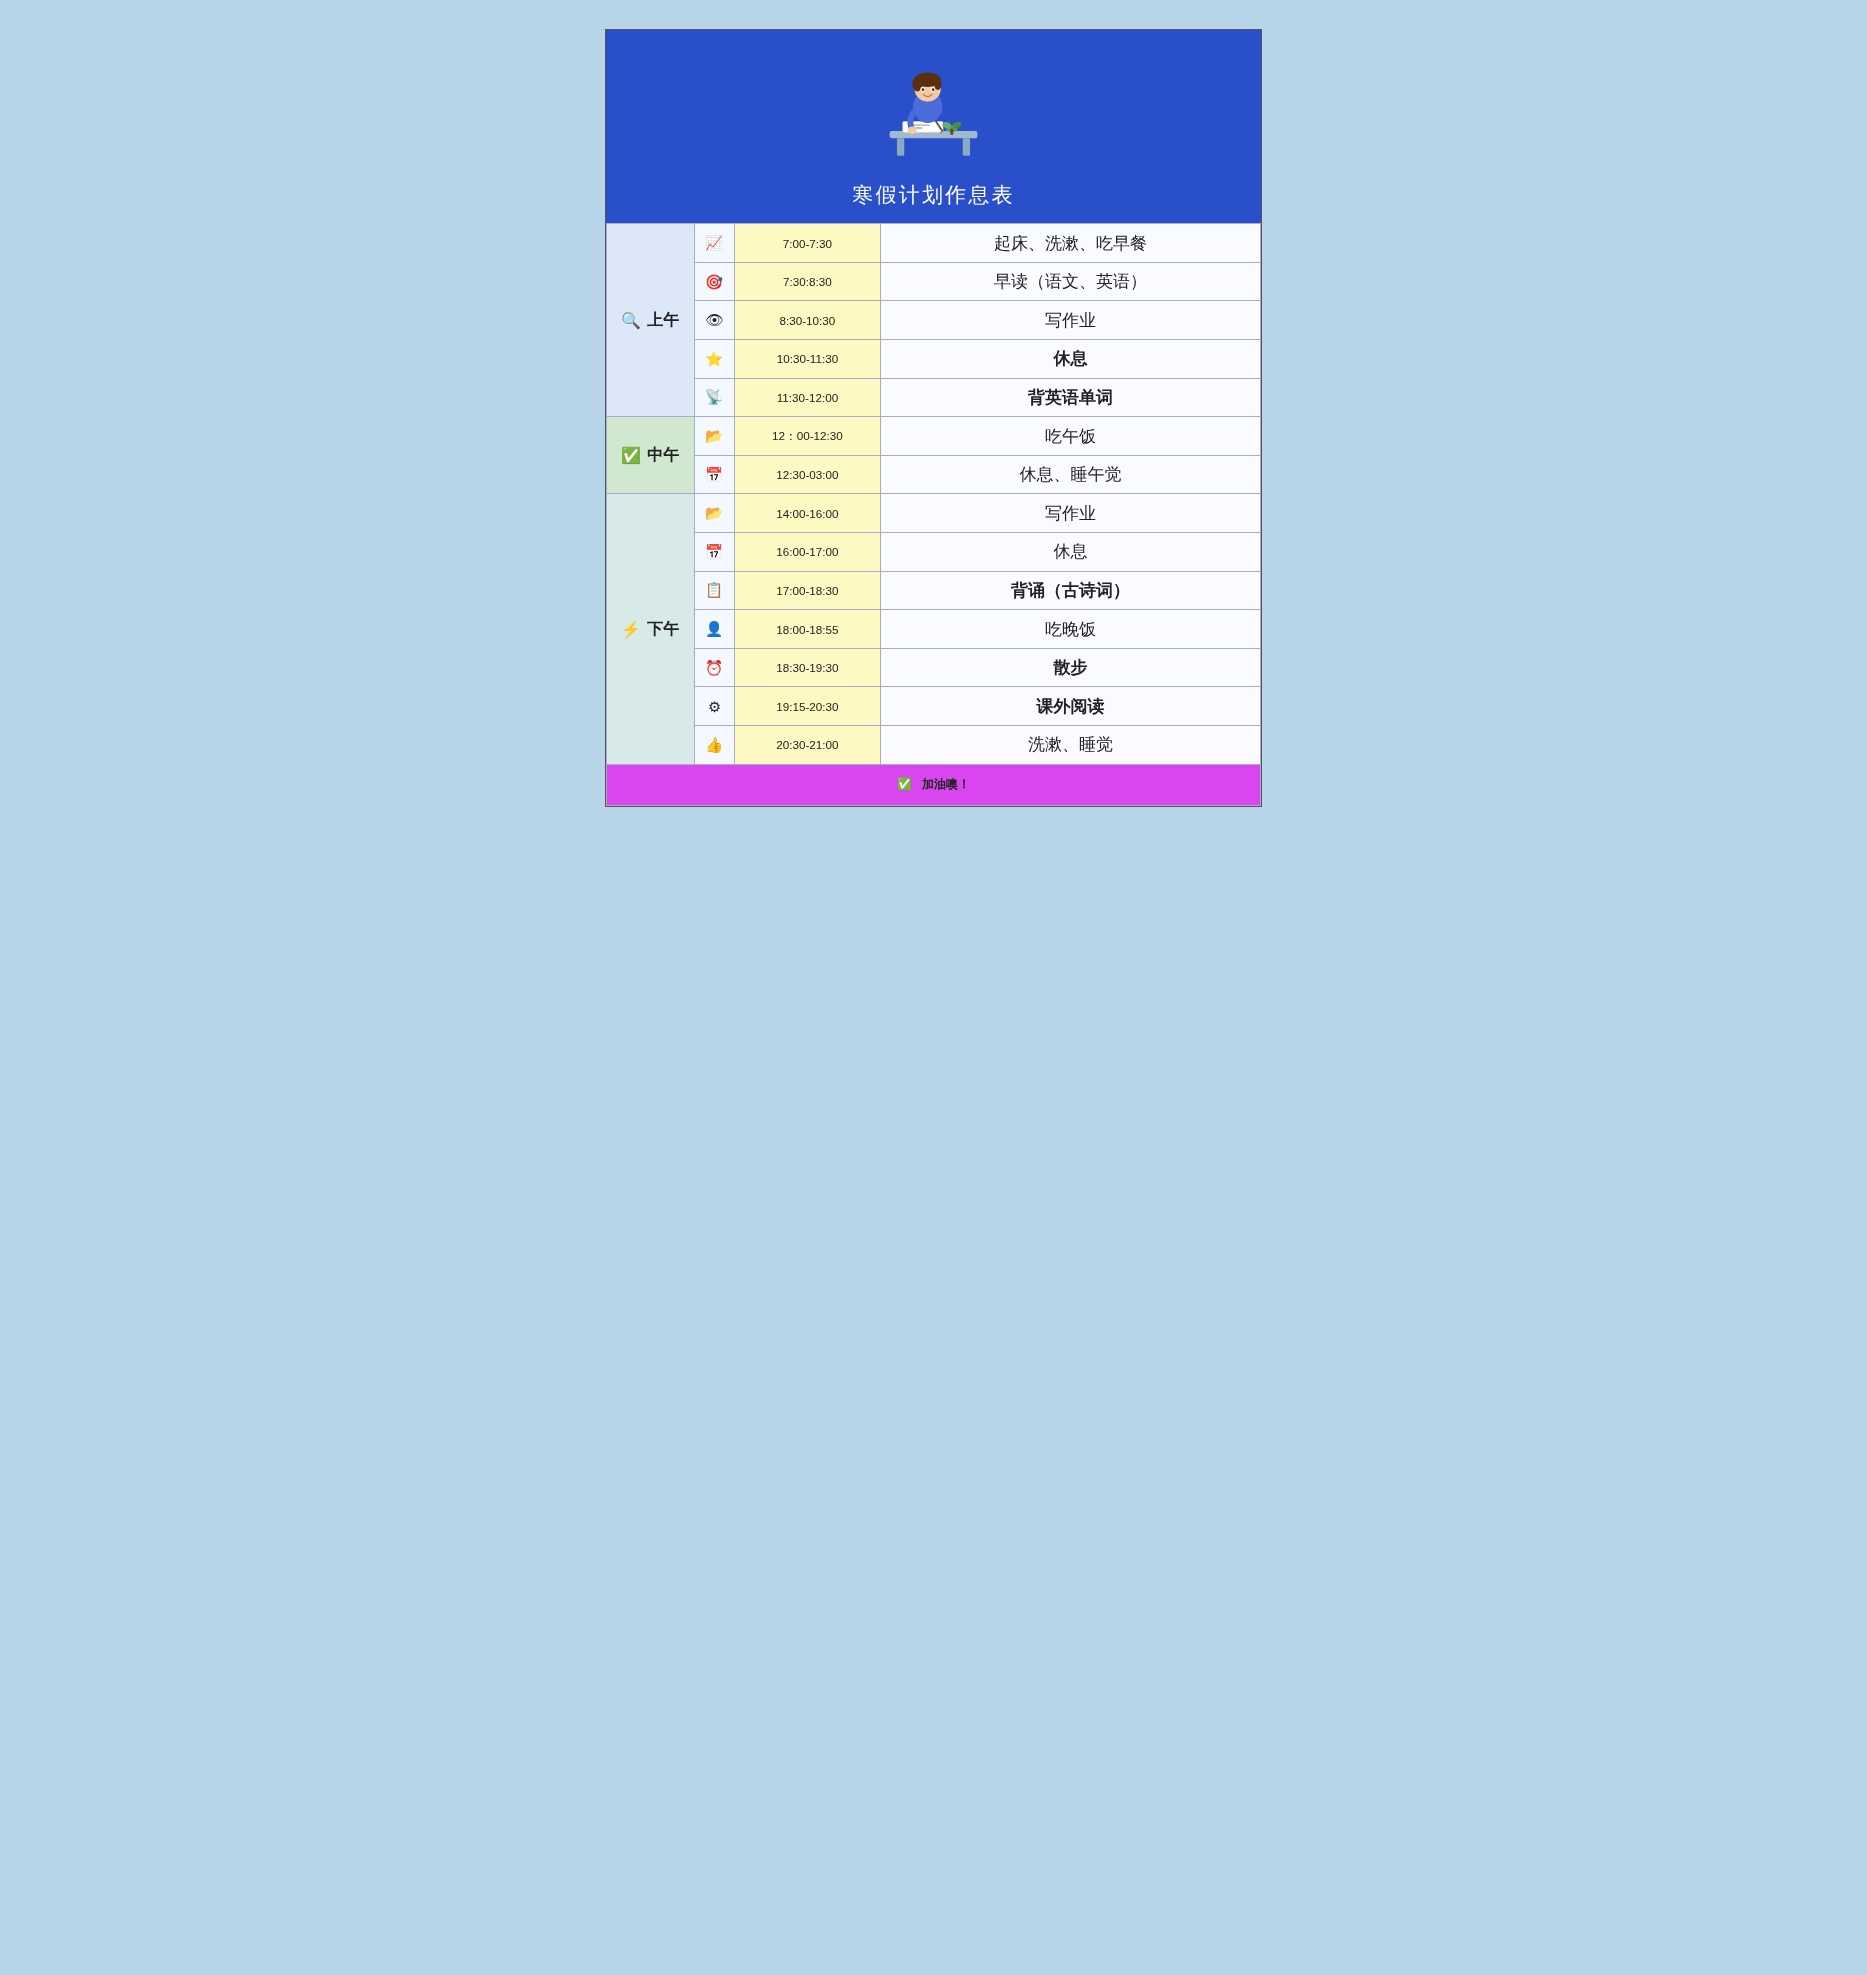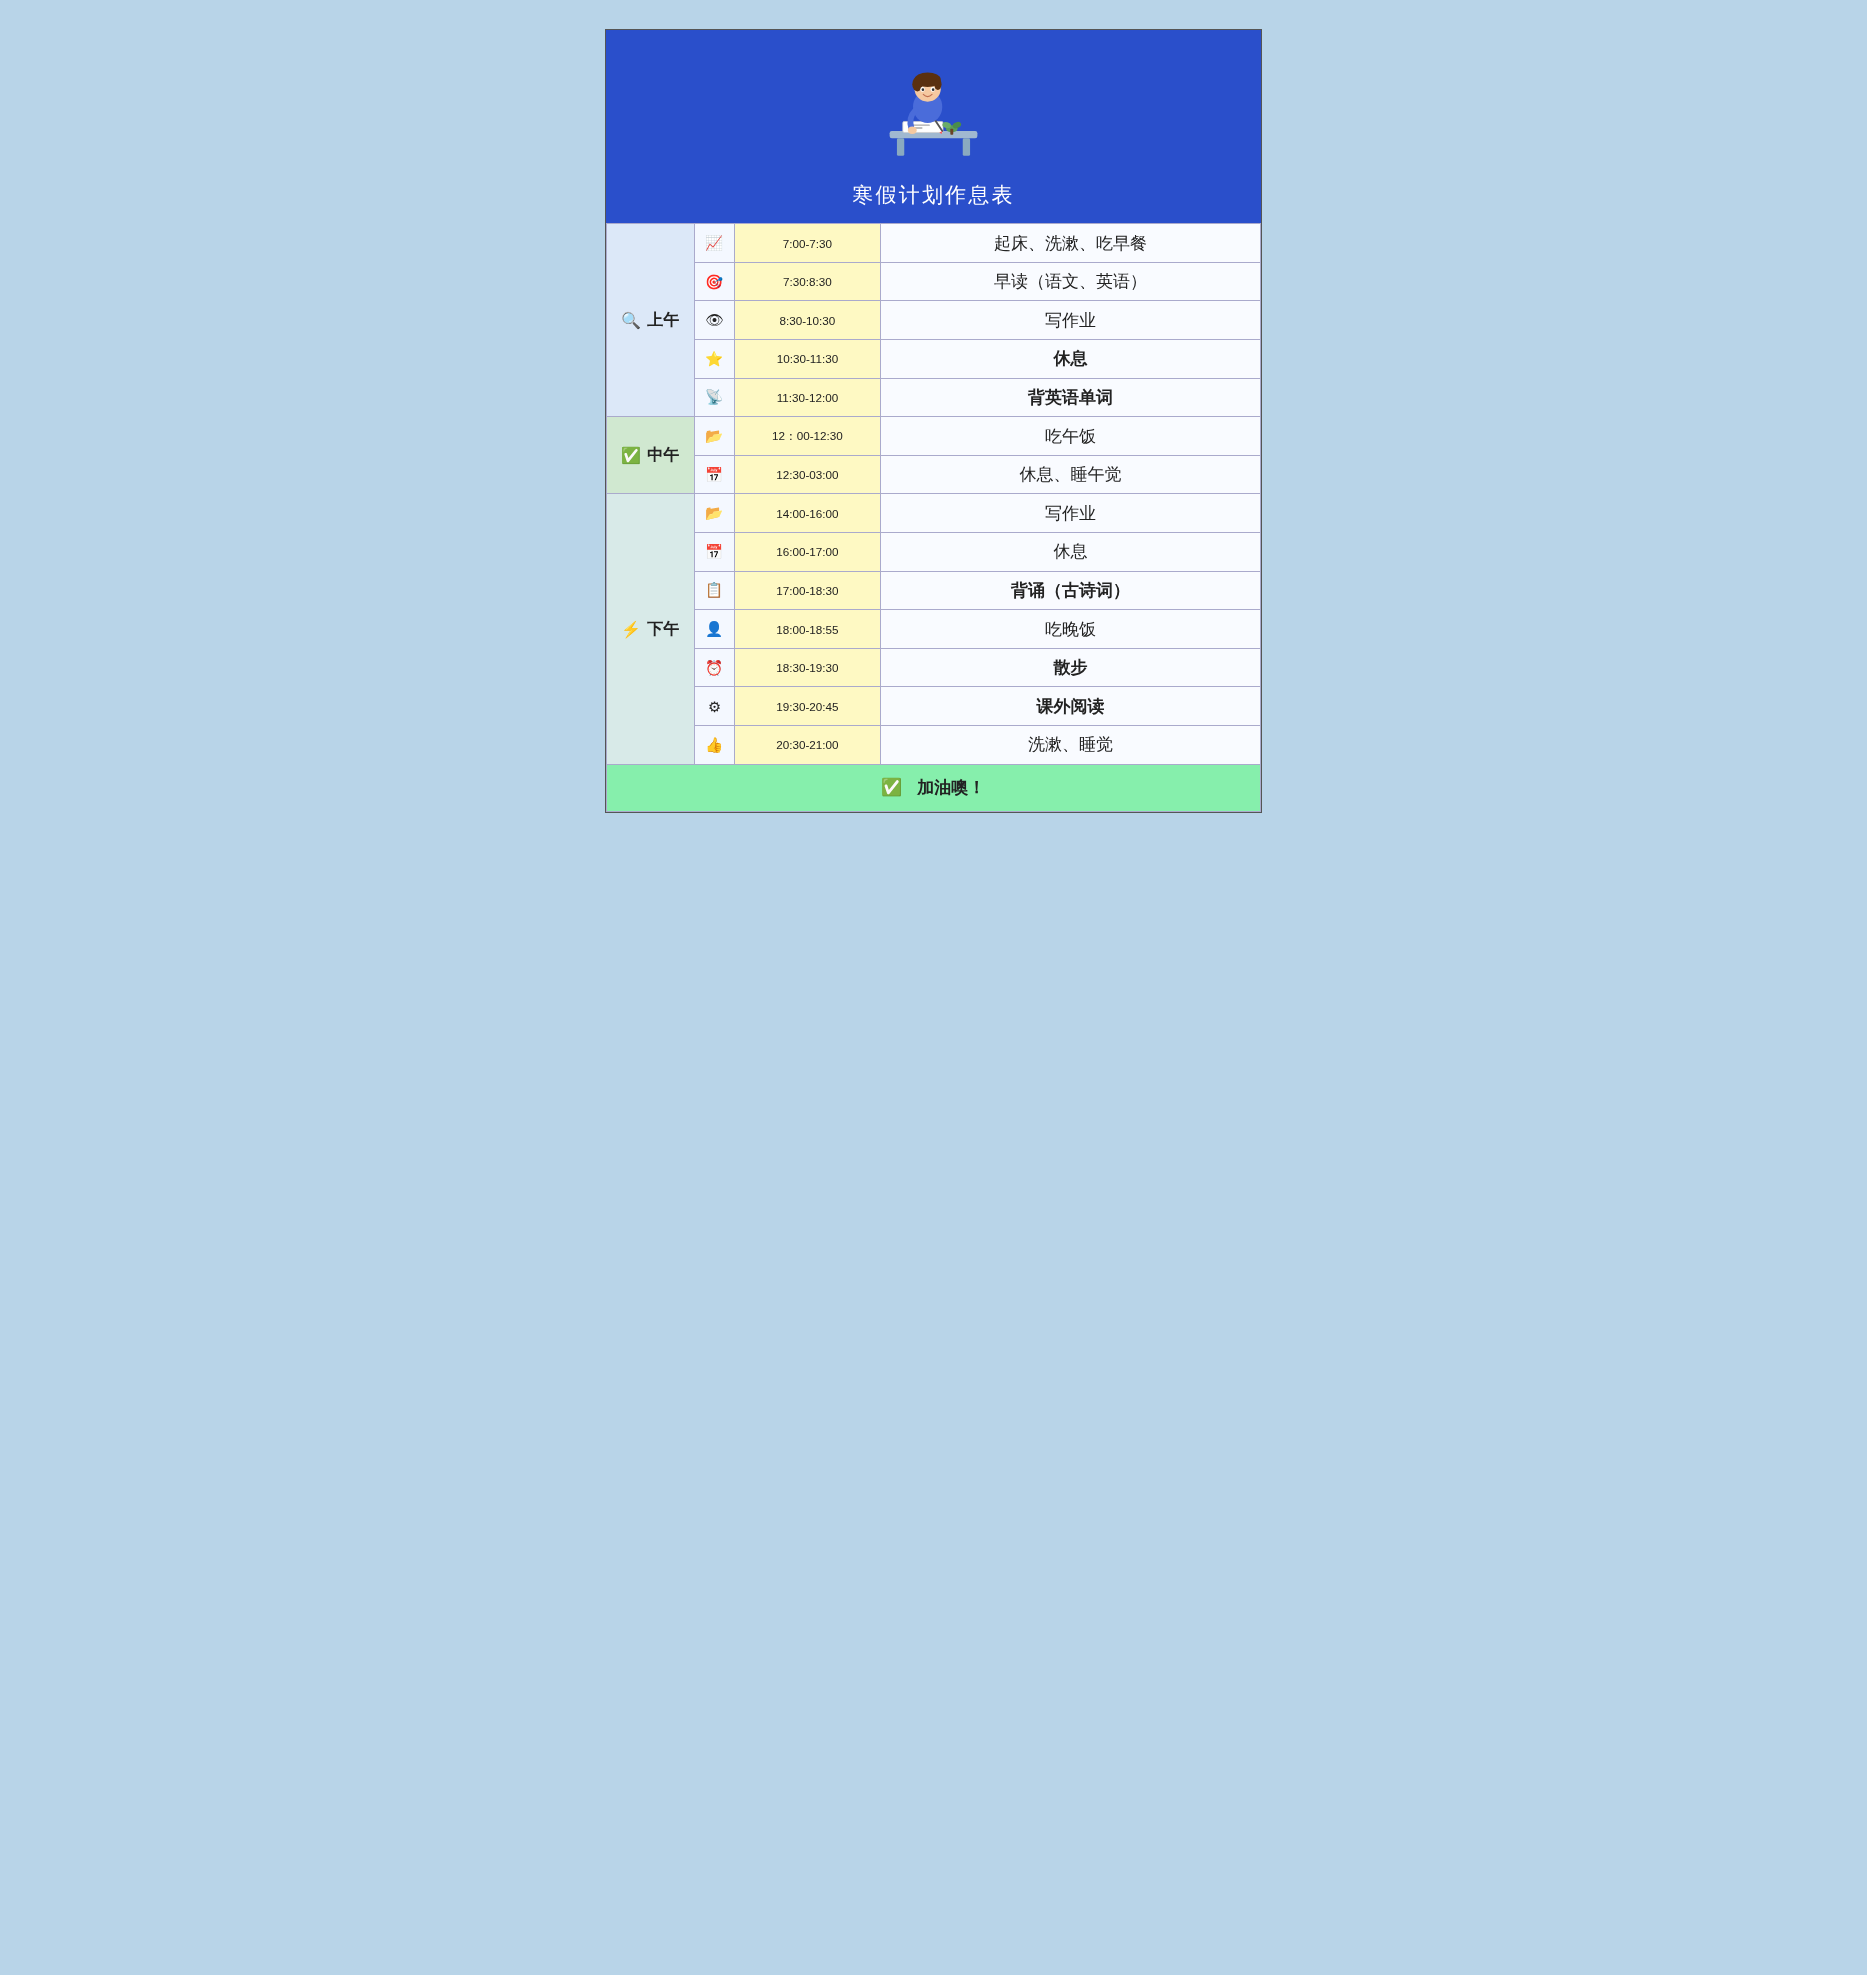--- a/index.html
+++ b/index.html
@@ -80,23 +80,23 @@
     }
     .activity-cell {
       background-color: #f9fbff;
       font-size: 17px;
       text-align: center;
     }
     .activity-cell.bold {
       font-weight: bold;
     }
     .footer-row td {
-      background-color: #86efac;
-      text-align: center;
-      font-size: 17px;
+      background-color: #d946ef;
+      text-align: center;
+      font-size: 12px;
       font-weight: bold;
       padding: 11.7px;
     }
     .section-label {
       display: flex;
       align-items: center;
       justify-content: center;
       gap: 5.8px;
     }
     .section-icon {
@@ -228,21 +228,21 @@
         <td class="time-cell">18:00-18:55</td>
         <td class="activity-cell">吃晚饭</td>
       </tr>
       <tr>
         <td class="icon-cell">⏰</td>
         <td class="time-cell bold">18:30-19:30</td>
         <td class="activity-cell bold">散步</td>
       </tr>
       <tr>
         <td class="icon-cell">⚙</td>
-        <td class="time-cell">19:30-20:45</td>
+        <td class="time-cell">19:15-20:30</td>
         <td class="activity-cell bold">课外阅读</td>
       </tr>
       <tr>
         <td class="icon-cell">👍</td>
         <td class="time-cell">20:30-21:00</td>
         <td class="activity-cell">洗漱、睡觉</td>
       </tr>
 
       <tr class="footer-row">
         <td colspan="4">

